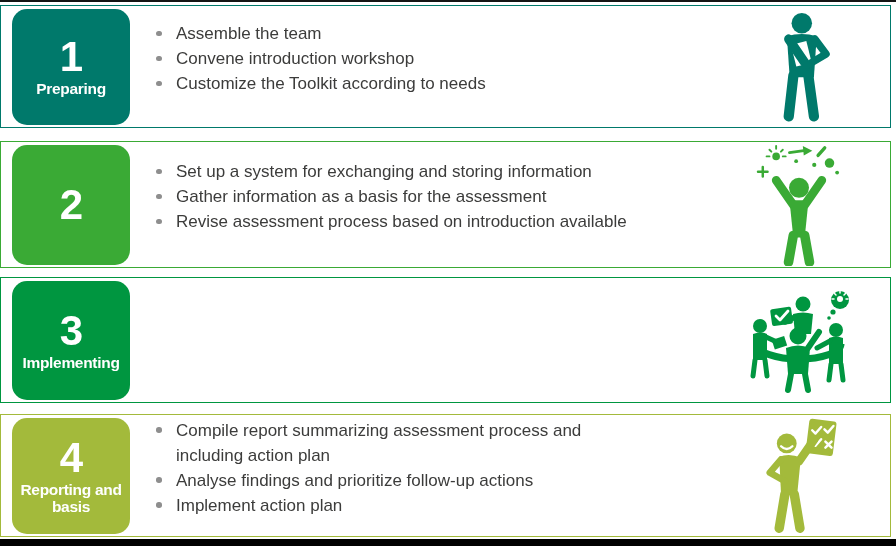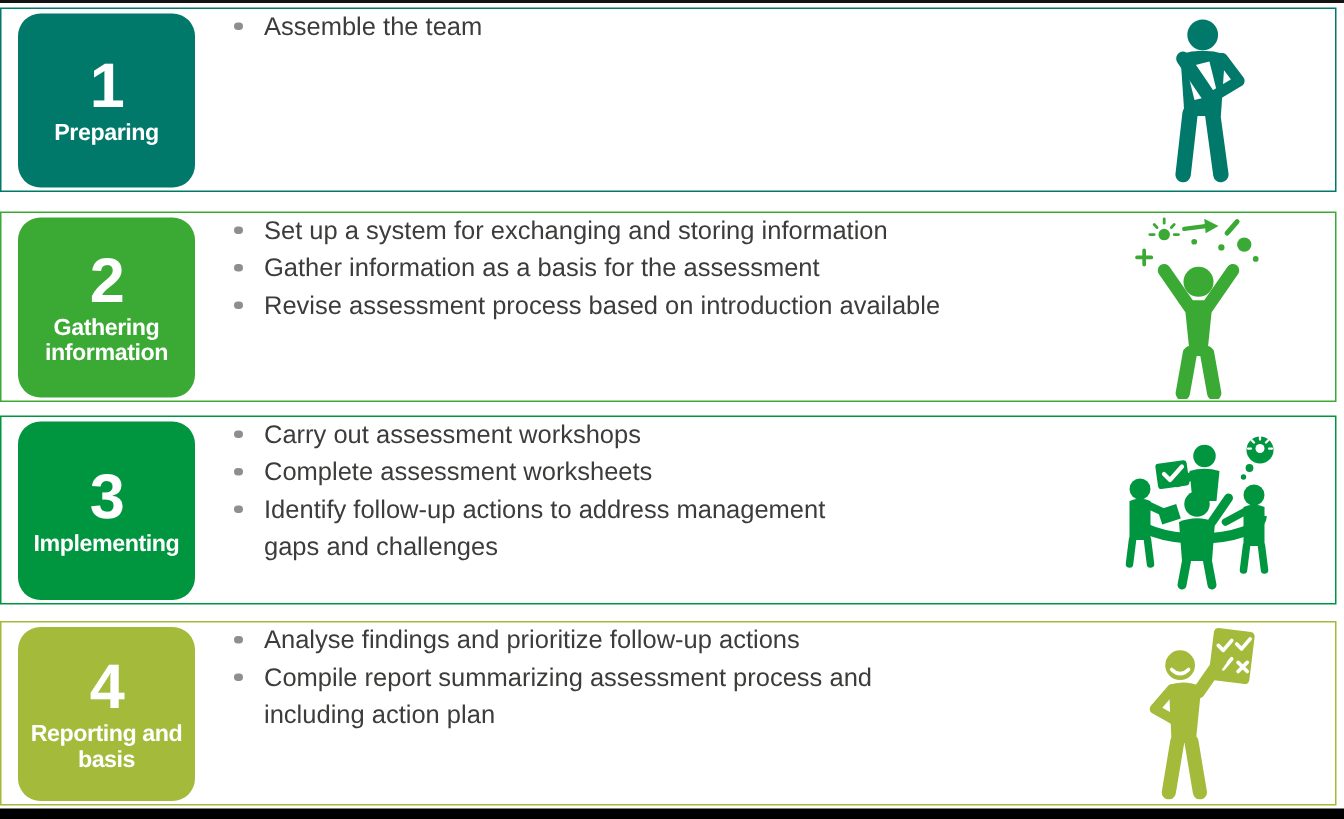--- a/index.html
+++ b/index.html
@@ -19,21 +19,21 @@
   .rowbox{position:absolute;inset:0;border:1.5px solid var(--c);box-sizing:border-box;background:#fff;}
 
   .badge{
     position:absolute;left:12px;top:4px;bottom:3px;width:118px;border-radius:15px;
     background:var(--c);color:#ffffff;display:flex;flex-direction:column;
     align-items:center;justify-content:center;text-align:center;
   }
   .badge .num{font-size:42px;font-weight:700;line-height:1.0;letter-spacing:-1px;}
   .badge .lbl{font-size:15.5px;font-weight:700;line-height:1.08;letter-spacing:-0.3px;margin-top:3px;padding:0 4px;}
 
-  .bullets{position:absolute;left:152px;top:0;bottom:16px;display:flex;flex-direction:column;justify-content:flex-start;}
+  .bullets{position:absolute;left:152px;top:0;bottom:16px;display:flex;flex-direction:column;justify-content:center;}
   .bullets ul{list-style:none;margin:0;padding:0;}
   .bullets li{
     position:relative;padding-left:24px;font-size:17px;line-height:25px;color:#3C3C3B;
   }
   .bullets li::before{
     content:"";position:absolute;left:4px;top:9.5px;width:5.5px;height:5.5px;border-radius:50%;background:#8E8E8E;
   }
   .r1 .bullets ul{max-width:620px;}
   .r2 .bullets ul{max-width:430px;}
   .r3 .bullets ul{max-width:450px;}
@@ -52,40 +52,41 @@
 
   <div class="step-row r0" style="--c: #00796B;">
     <div class="rowbox"></div>
     <div class="badge">
       <div class="num">1</div>
       <div class="lbl">Preparing</div>
     </div>
     <div class="bullets">
       <ul>
         <li>Assemble the team</li>
+        <li>Convene introduction workshop</li>
+        <li>Customize the Toolkit according to needs</li>
       </ul>
     </div>
     <div class="iconwrap">
       <svg width="80" height="110" viewBox="0 0 80 118" fill="currentColor">
         <circle cx="43" cy="12" r="11"></circle>
         <path d="M27,26 Q43,21 59,26 L56,70 L30,70 Z"></path>
         <rect x="34" y="33" width="17" height="24" fill="#ffffff" transform="rotate(-14 42 45)"></rect>
         <path d="M29,29 L46,54" stroke="currentColor" stroke-width="10" stroke-linecap="round" fill="none"></path>
         <path d="M57,29 L69,45 L49,57" stroke="currentColor" stroke-width="8" stroke-linecap="round" stroke-linejoin="round" fill="none"></path>
         <path d="M34,68 L29,112" stroke="currentColor" stroke-width="11" stroke-linecap="round" fill="none"></path>
         <path d="M50,68 L56,112" stroke="currentColor" stroke-width="11" stroke-linecap="round" fill="none"></path>
       </svg>
     </div>
   </div>
 
   <div class="step-row r1" style="--c: #3AAA35;">
     <div class="rowbox"></div>
     <div class="badge">
       <div class="num">2</div>
-      <div class="lbl">Gathering information</div>
     </div>
     <div class="bullets">
       <ul>
         <li>Set up a system for exchanging and storing information</li>
         <li>Gather information as a basis for the assessment</li>
         <li>Revise assessment process based on introduction available</li>
       </ul>
     </div>
     <div class="iconwrap">
       <svg width="104" height="122" viewBox="0 0 104 128" fill="currentColor">
@@ -107,27 +108,20 @@
         <path d="M58,96 L63,124" stroke="currentColor" stroke-width="10" stroke-linecap="round" fill="none"></path>
       </svg>
     </div>
   </div>
 
   <div class="step-row r2" style="--c: #009640;">
     <div class="rowbox"></div>
     <div class="badge">
       <div class="num">3</div>
       <div class="lbl">Implementing</div>
-    </div>
-    <div class="bullets">
-      <ul>
-        <li>Carry out assessment workshops</li>
-        <li>Complete assessment worksheets</li>
-        <li>Identify follow-up actions to address management gaps and challenges</li>
-      </ul>
     </div>
     <div class="iconwrap">
       <svg width="114" height="108" viewBox="0 0 112 108" fill="currentColor">
         <path d="M14,58 A42,15 0 0 0 98,58" stroke="currentColor" stroke-width="7" fill="none"></path>
         <circle cx="60" cy="18" r="7.5"></circle>
         <path d="M50,28 Q60,25 70,28 L68,48 L52,48 Z"></path>
         <path d="M52,31 L42,36" stroke="currentColor" stroke-width="5.5" stroke-linecap="round" fill="none"></path>
         <rect x="28" y="22" width="21" height="17" rx="2" transform="rotate(-8 38 30)"></rect>
         <path d="M33,30 l4,4 l8,-9" stroke="#ffffff" stroke-width="2.8" stroke-linecap="round" stroke-linejoin="round" fill="none"></path>
         <circle cx="97" cy="14" r="9"></circle>
@@ -153,22 +147,23 @@
   </div>
 
   <div class="step-row r3" style="--c: #A3BA3B;">
     <div class="rowbox"></div>
     <div class="badge">
       <div class="num">4</div>
       <div class="lbl">Reporting and basis</div>
     </div>
     <div class="bullets">
       <ul>
+        <li>Compile report summarizing assessment process and including action plan</li>
         <li>Analyse findings and prioritize follow-up actions</li>
-        <li>Compile report summarizing assessment process and including action plan</li>
+        <li>Implement action plan</li>
       </ul>
     </div>
     <div class="iconwrap">
       <svg width="92" height="115" viewBox="0 0 92 122" fill="currentColor">
         <rect x="55" y="2" width="29" height="37" rx="3" transform="rotate(7 69 20)"></rect>
         <path d="M60,13 l3.5,3.5 l6,-7" stroke="#ffffff" stroke-width="2.6" stroke-linecap="round" stroke-linejoin="round" fill="none"></path>
         <path d="M73,12 l3.5,3.5 l6,-7" stroke="#ffffff" stroke-width="2.6" stroke-linecap="round" stroke-linejoin="round" fill="none"></path>
         <path d="M60,26 l3.5,3.5 l6,-7" stroke="#ffffff" stroke-width="2.6" stroke-linecap="round" stroke-linejoin="round" fill="none"></path>
         <path d="M74,25 l6.5,6.5 M80.5,25 l-6.5,6.5" stroke="#ffffff" stroke-width="2.6" stroke-linecap="round" fill="none"></path>
         <circle cx="33" cy="27" r="10.5"></circle>

